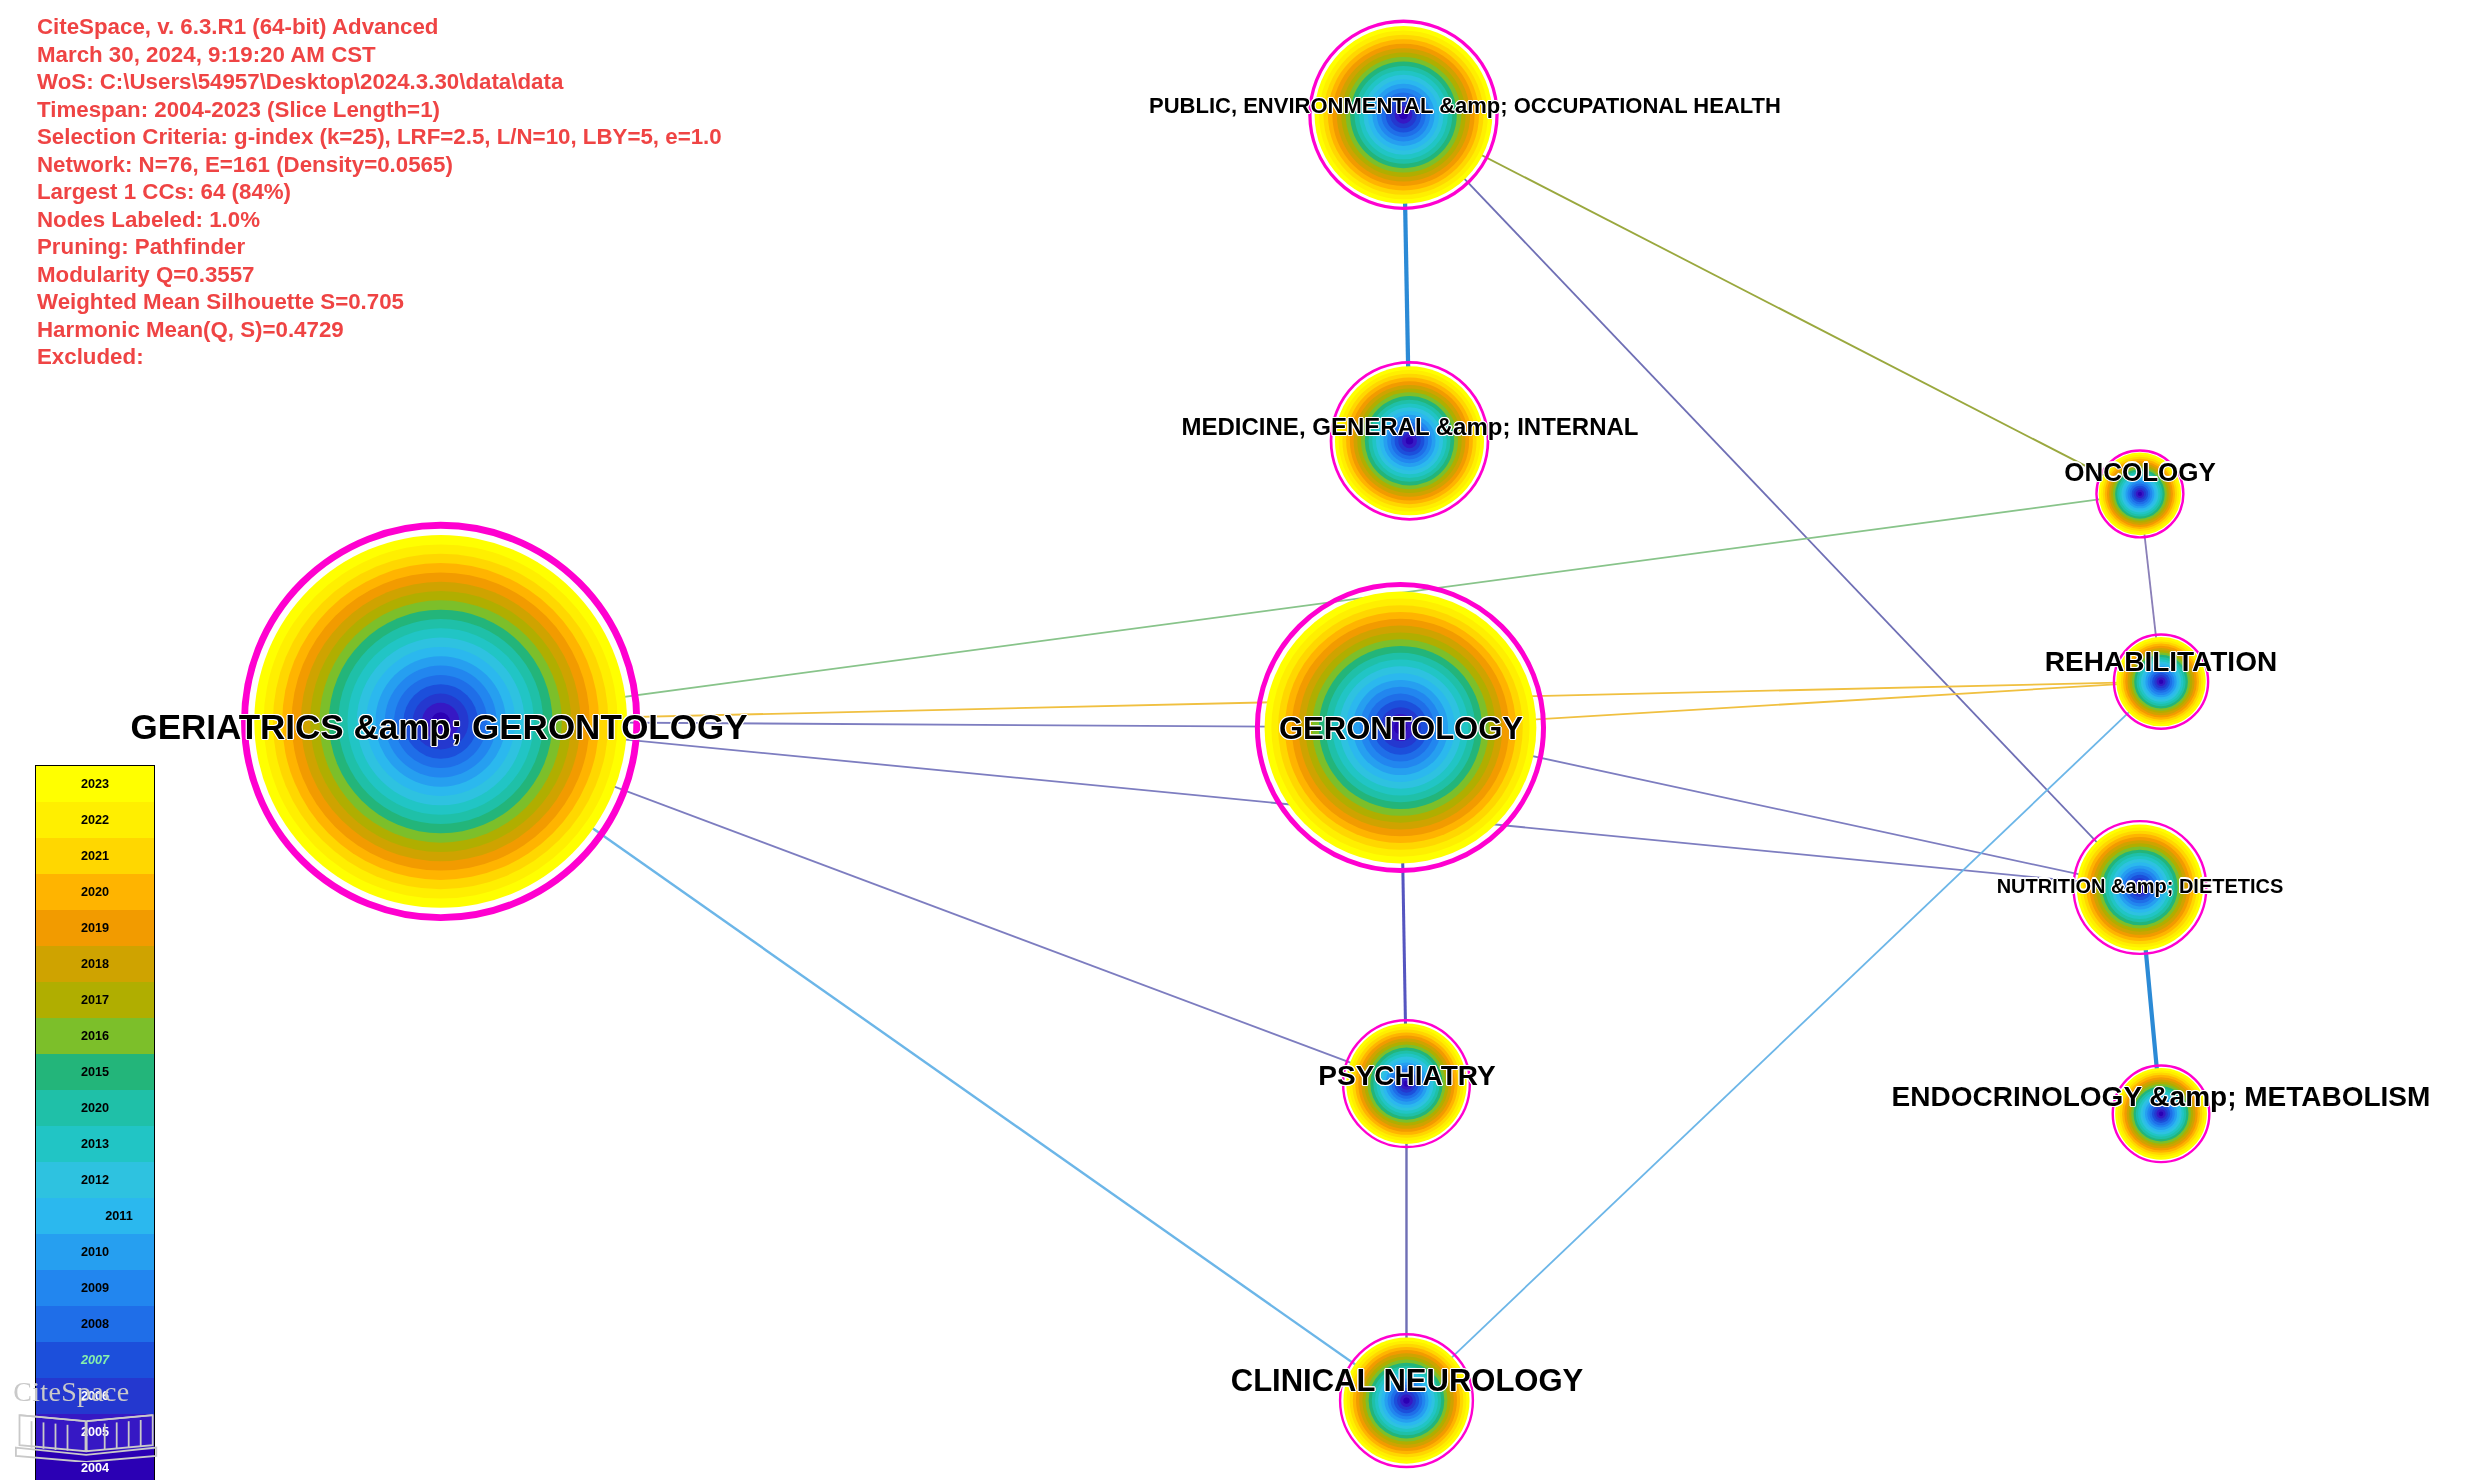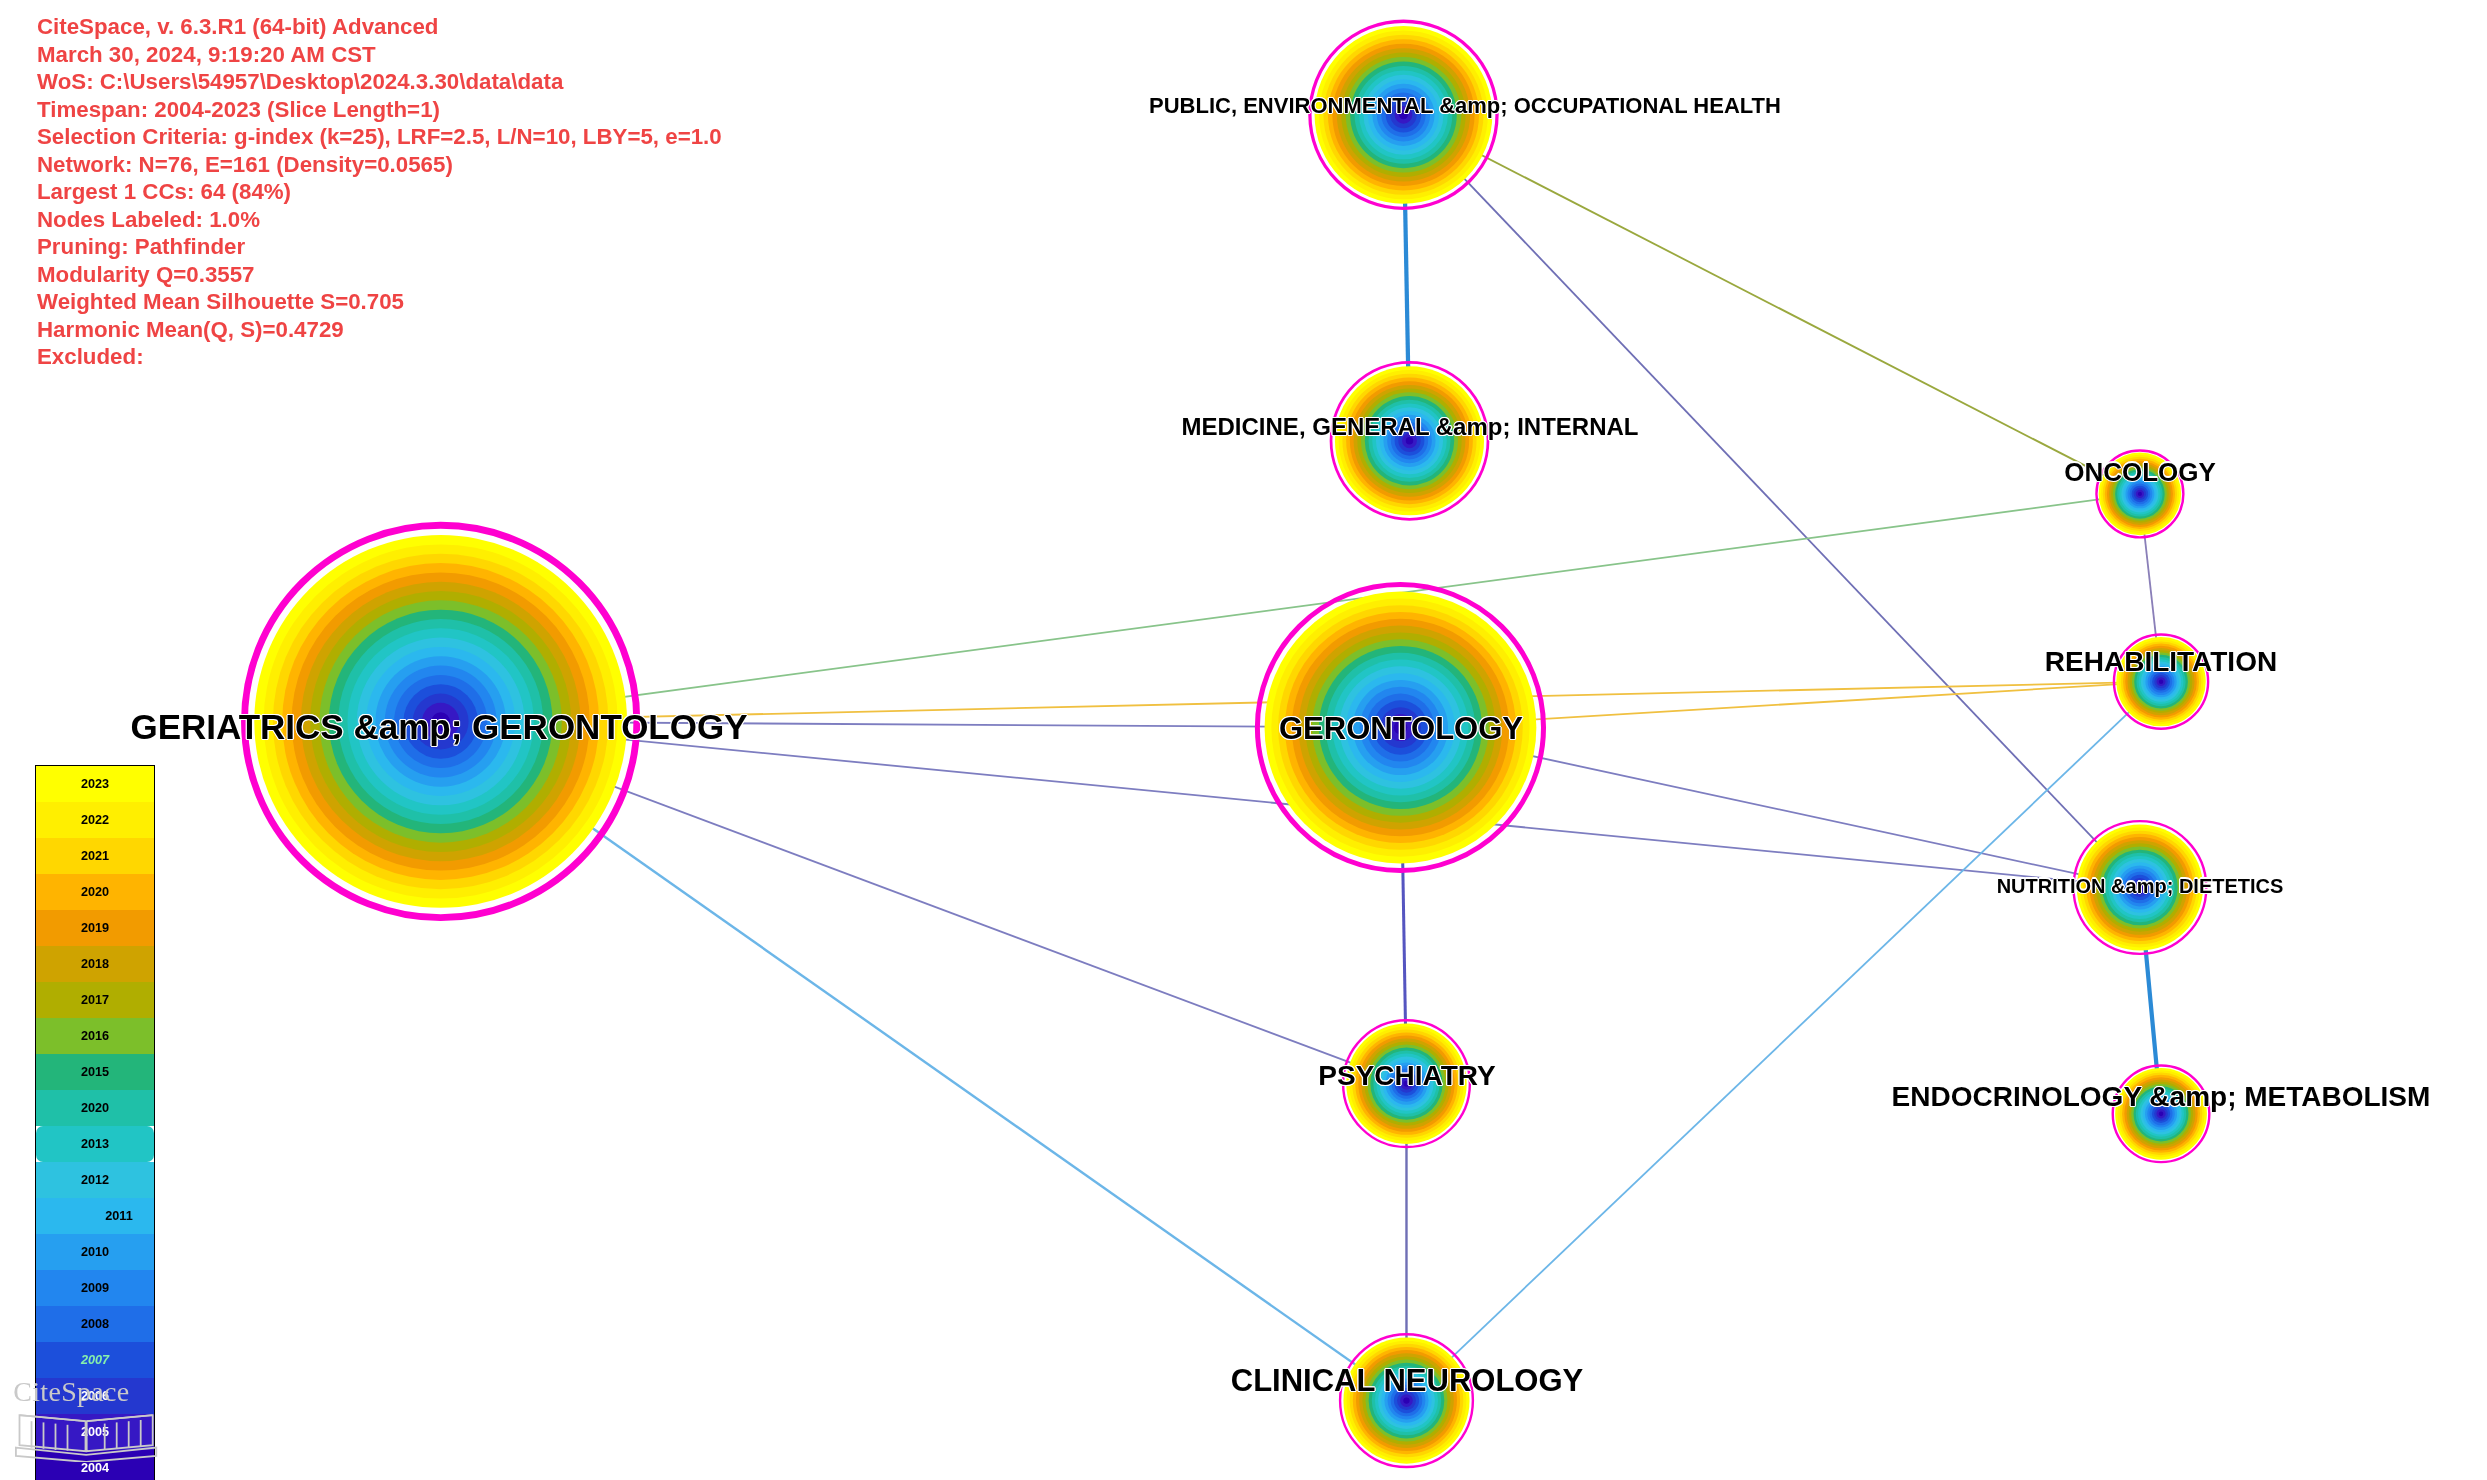--- a/index.html
+++ b/index.html
@@ -363,21 +363,21 @@
       <div class="legend-row" style="background: rgb(255, 255, 0); color: rgb(0, 0, 0);">2023</div>
       <div class="legend-row" style="background: rgb(255, 239, 0); color: rgb(0, 0, 0);">2022</div>
       <div class="legend-row" style="background: rgb(255, 215, 0); color: rgb(0, 0, 0);">2021</div>
       <div class="legend-row" style="background: rgb(255, 180, 0); color: rgb(0, 0, 0);">2020</div>
       <div class="legend-row" style="background: rgb(242, 155, 0); color: rgb(0, 0, 0);">2019</div>
       <div class="legend-row" style="background: rgb(207, 163, 0); color: rgb(0, 0, 0);">2018</div>
       <div class="legend-row" style="background: rgb(176, 174, 0); color: rgb(0, 0, 0);">2017</div>
       <div class="legend-row" style="background: rgb(124, 191, 42); color: rgb(0, 0, 0);">2016</div>
       <div class="legend-row" style="background: rgb(35, 181, 122); color: rgb(0, 0, 0);">2015</div>
       <div class="legend-row" style="background: rgb(31, 192, 168); color: rgb(0, 0, 0);">2020</div>
-      <div class="legend-row" style="background: rgb(33, 197, 197); color: rgb(0, 0, 0); border-radius: 7px;">2013</div>
+      <div class="legend-row" style="background: rgb(33, 197, 197); color: rgb(0, 0, 0);">2013</div>
       <div class="legend-row" style="background: rgb(46, 194, 224); color: rgb(0, 0, 0);">2012</div>
       <div class="legend-row" style="background: rgb(43, 184, 238); color: rgb(0, 0, 0); padding-left: 48px;">2011</div>
       <div class="legend-row" style="background: rgb(38, 159, 240); color: rgb(0, 0, 0);">2010</div>
       <div class="legend-row" style="background: rgb(34, 134, 239); color: rgb(0, 0, 0);">2009</div>
       <div class="legend-row" style="background: rgb(31, 110, 232); color: rgb(0, 0, 0);">2008</div>
       <div class="legend-row" style="background: rgb(28, 79, 219); color: #86efac; font-style: italic;">2007</div>
       <div class="legend-row" style="background: rgb(36, 56, 207); color: rgb(255, 255, 255);">2006</div>
       <div class="legend-row" style="background: rgb(54, 24, 196); color: rgb(255, 255, 255);">2005</div>
       <div class="legend-row" style="background: rgb(43, 0, 180); color: rgb(255, 255, 255);">2004</div>
     </div>

